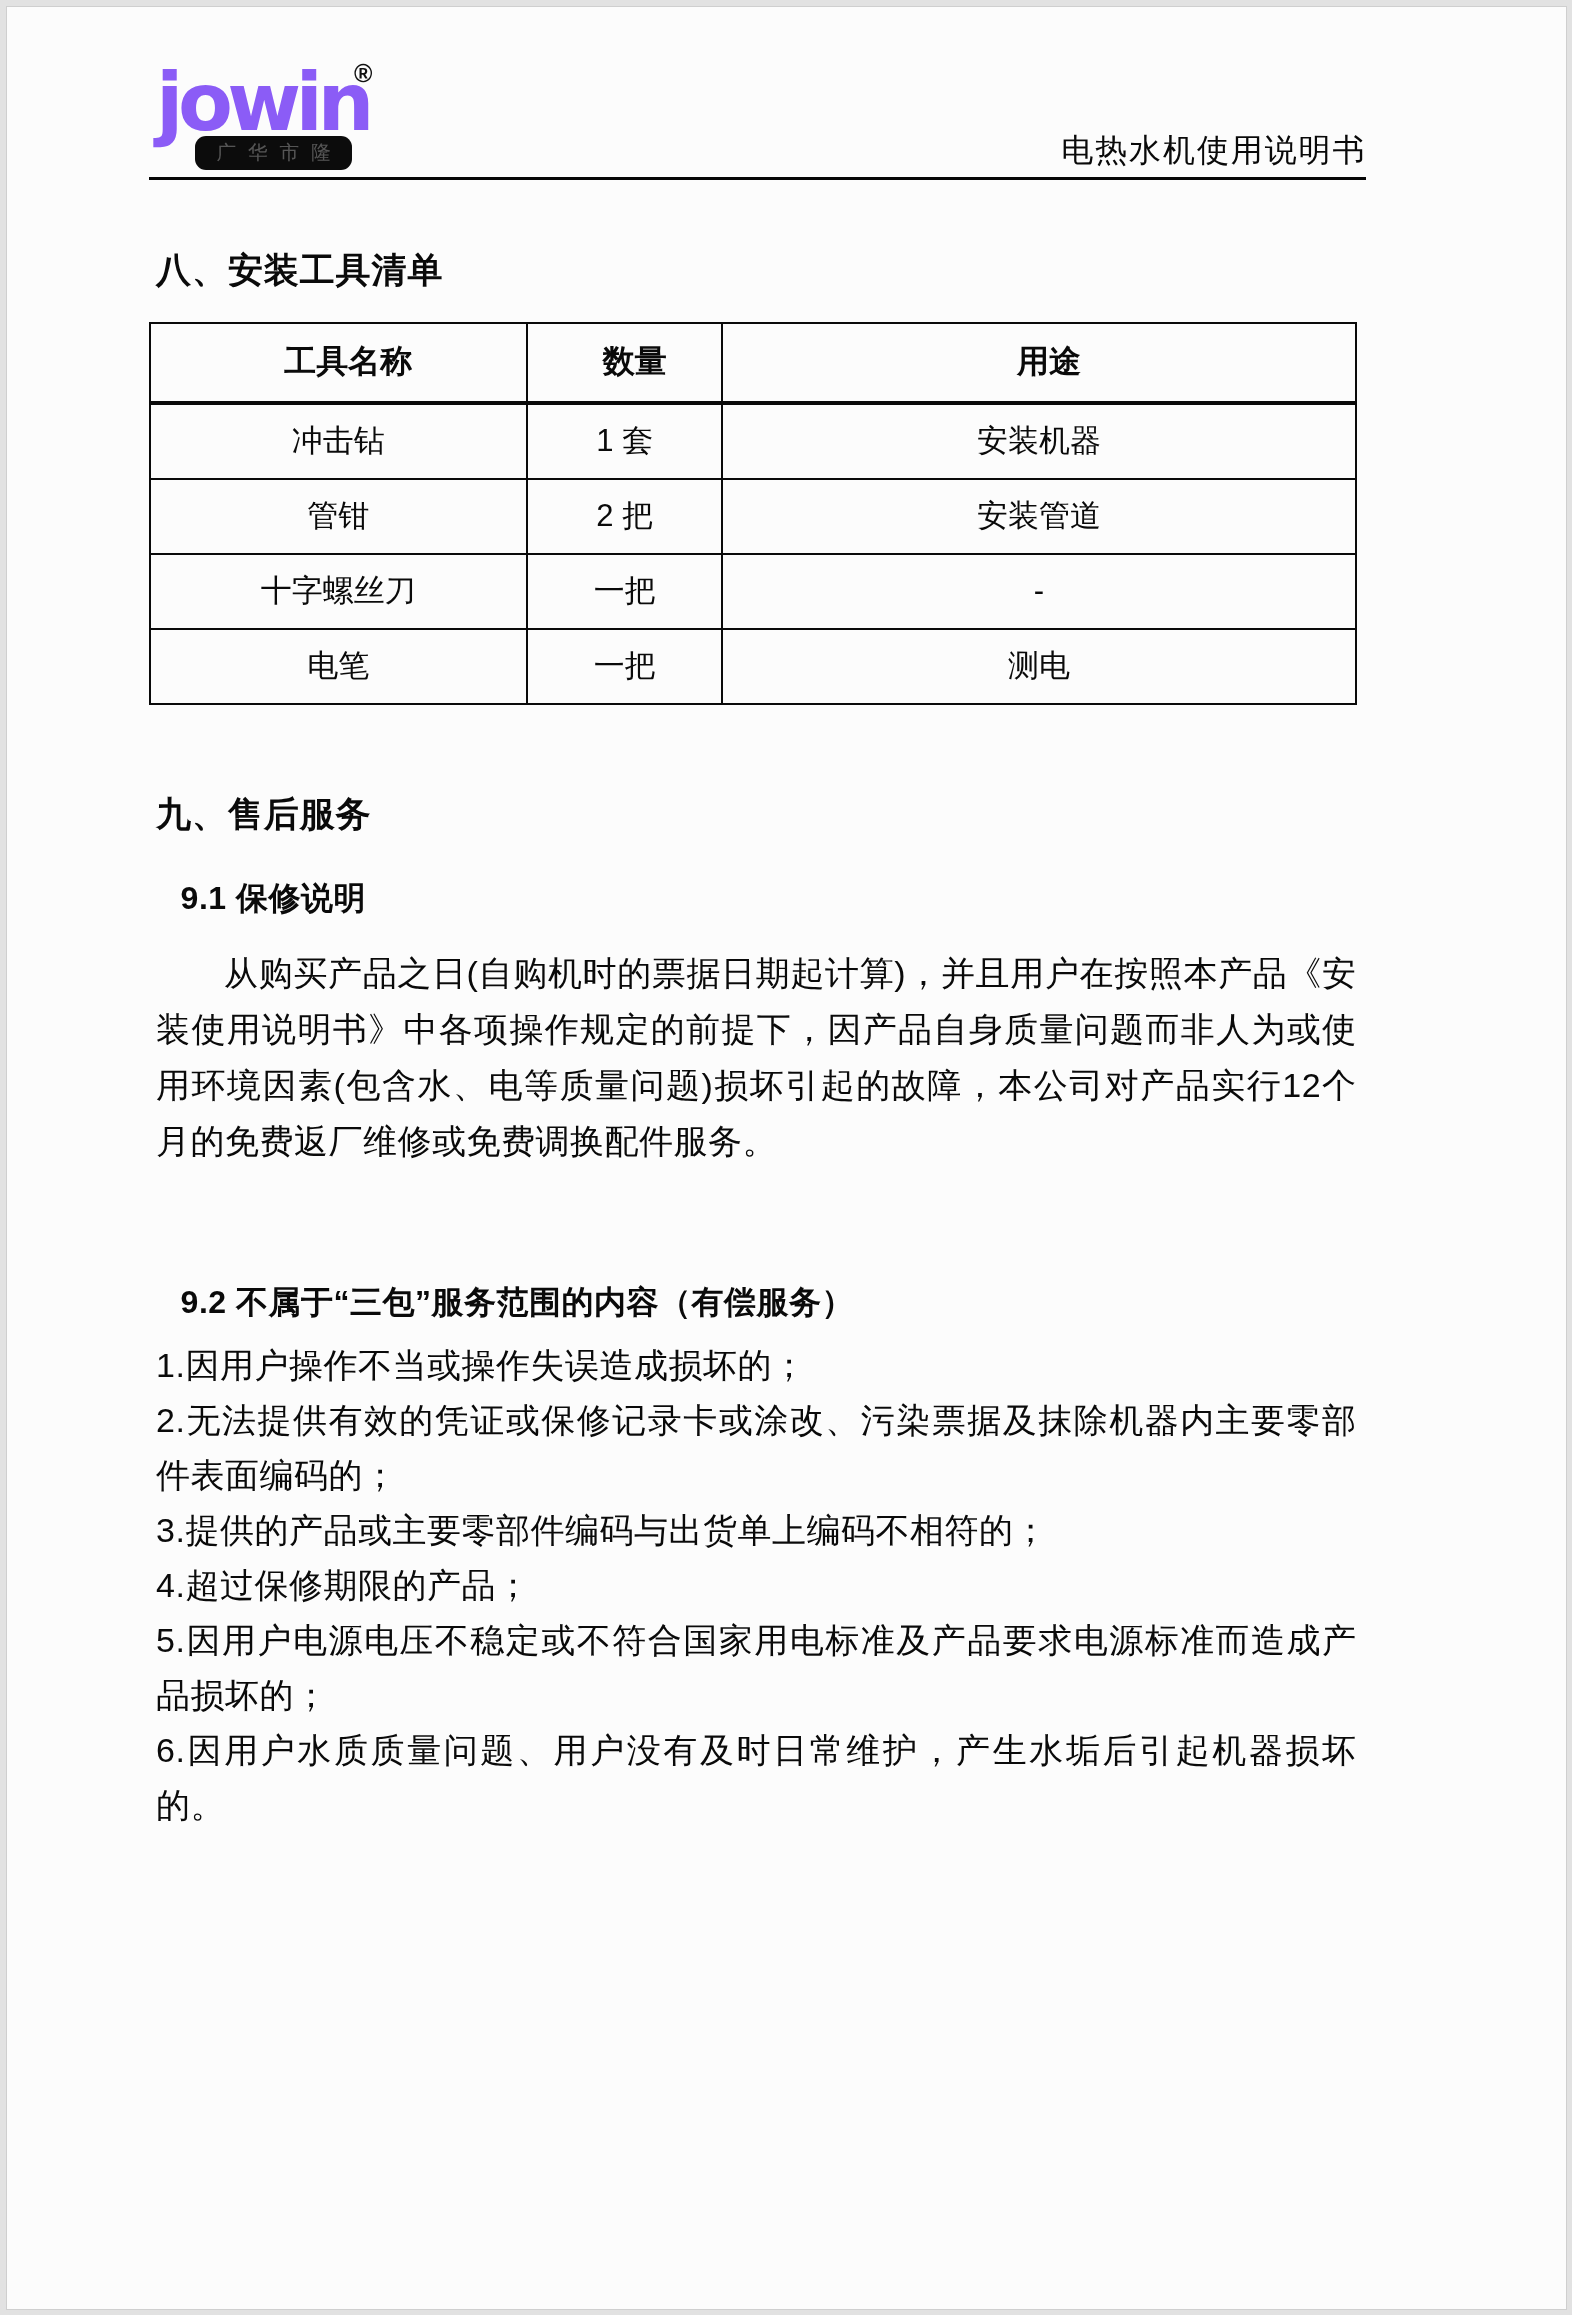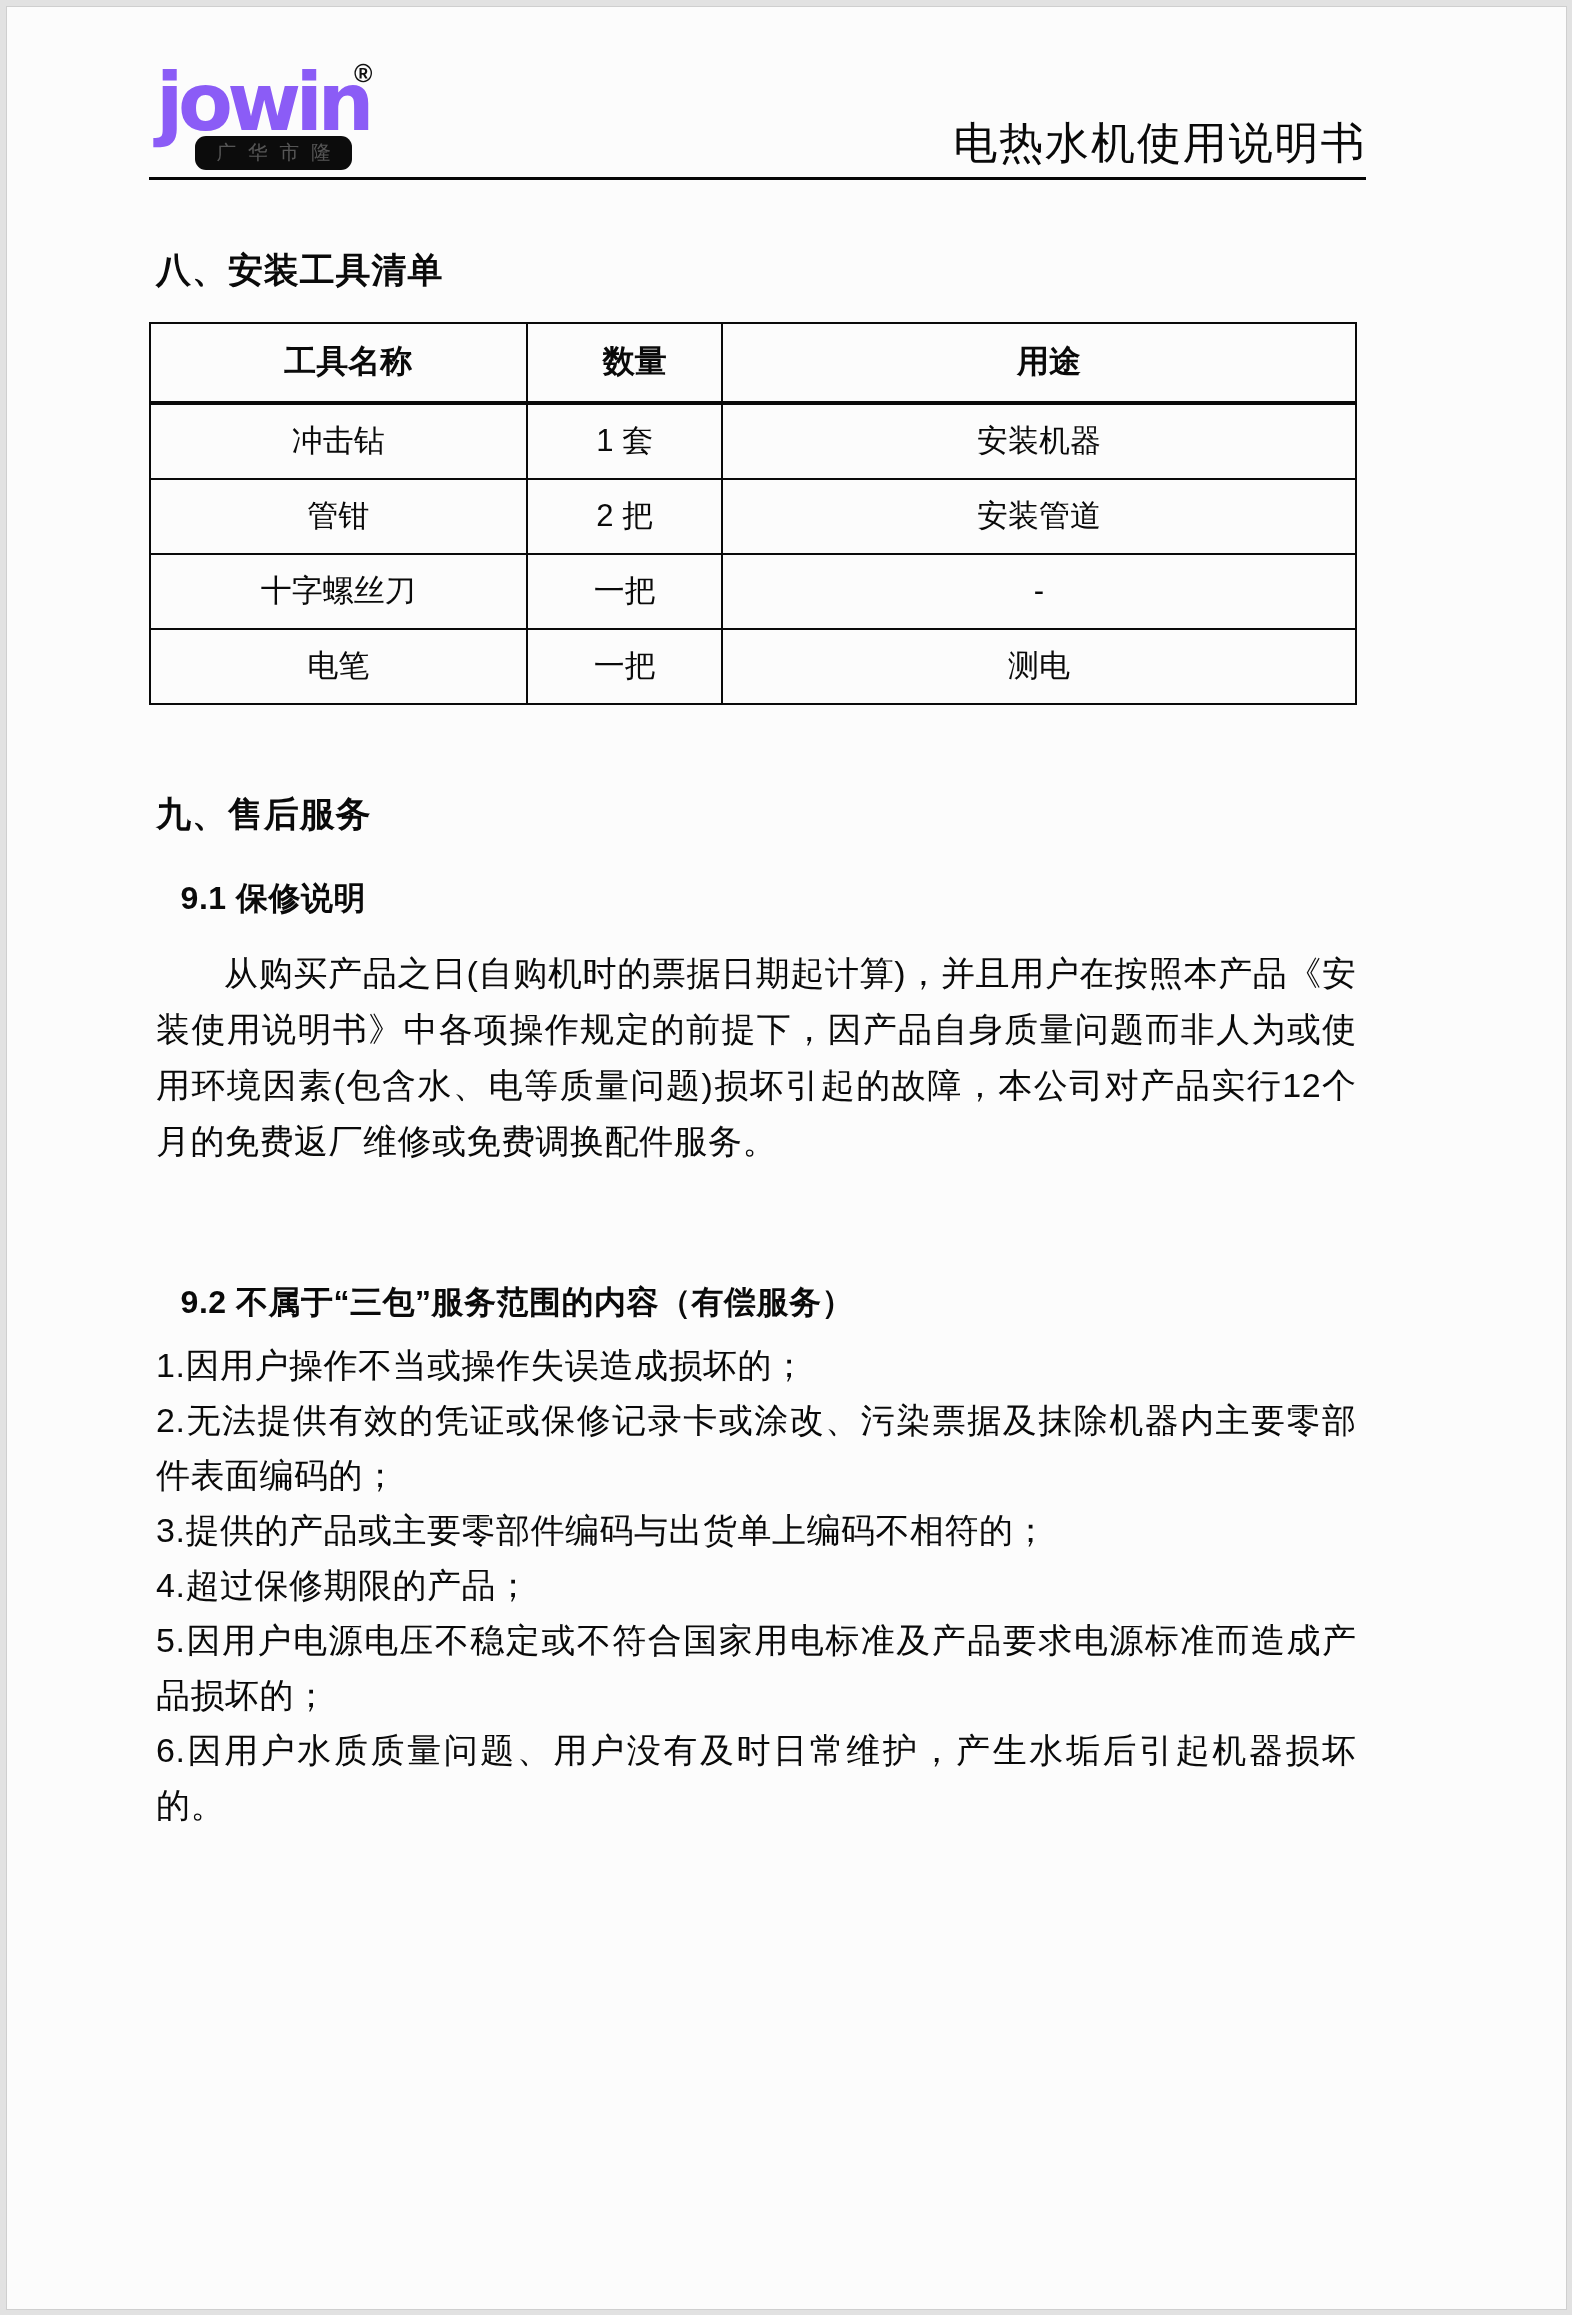--- a/index.html
+++ b/index.html
@@ -40,21 +40,21 @@
     width:157px; height:34px;
     background:#0c0c0c;
     display:flex; align-items:center; justify-content:center;
     color:rgba(255,255,255,0.30);
     font-size:19.6px; letter-spacing:12px; padding-left:12px;
     box-sizing:border-box;
     border-radius:11px;
   }
   .brand-title {
     position:absolute; right:0; bottom:3.7px;
-    font-size:44px; font-weight:500; letter-spacing:1.9px;
+    font-size:32px; font-weight:500; letter-spacing:1.9px;
     color:#090909;
   }
 
   
   .content { margin-left:142px; width:1208px; }
 
   .sec-title {
     font-size:35px; font-weight:700; letter-spacing:0.9px;
     padding-left:7.5px;
   }

